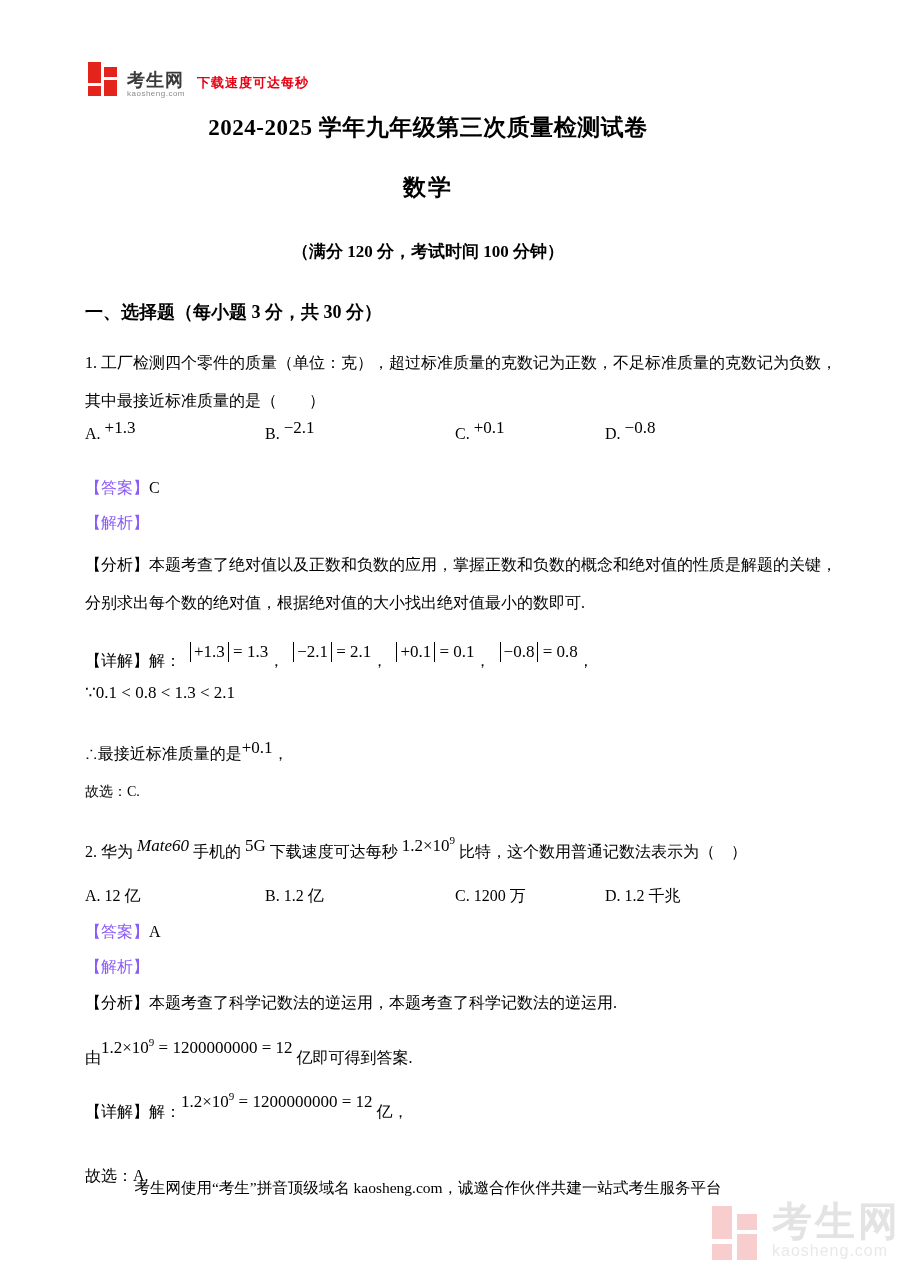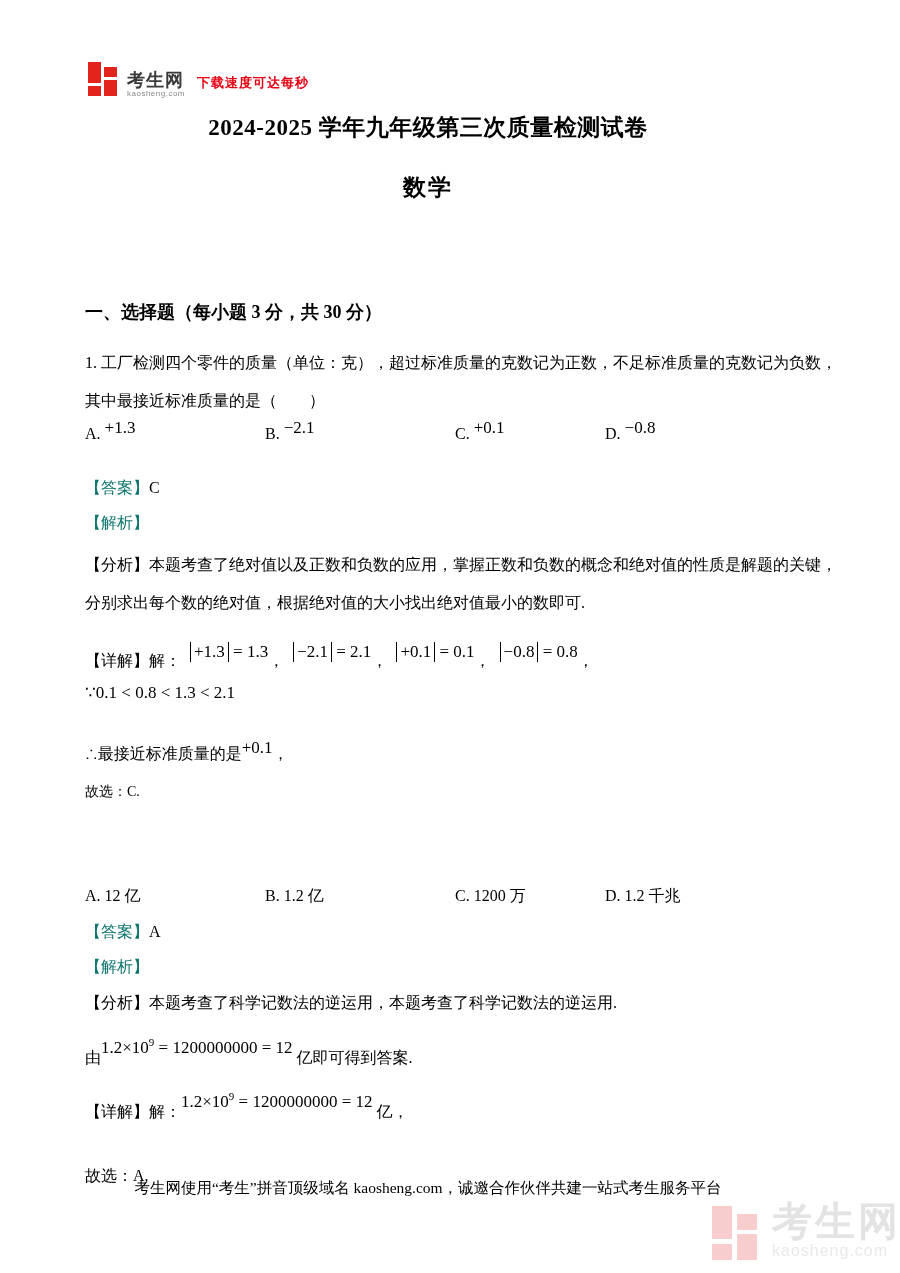--- a/index.html
+++ b/index.html
@@ -27,21 +27,21 @@
   .sec-heading{left:85px;top:300px;font-size:18px;font-weight:bold;}
   
   .body-text{font-size:16px;line-height:38px;}
   .q1-stem{left:85px;top:344px;width:778px;}
   .opt-row span.olabel{font-size:16px;}
   .m{font-size:17px;position:relative;top:-6px;}
   .mi{font-style:italic;}
   sup{font-size:11px;}
   .q1-options{top:424px;}
   .oA{left:85px;} .oB{left:265px;} .oC{left:455px;} .oD{left:605px;}
-  .blue{color:#0f766e;}
+  .blue{color:#8b5cf6;}
   .q1-answer{left:85px;top:478px;font-size:16px;}
   .q1-jiexi{left:85px;top:513px;font-size:16px;}
   .q1-fenxi{left:85px;top:546px;width:785px;}
   .q1-xiangjie{left:85px;top:651px;font-size:16px;}
   .feq{position:relative;top:-9px;font-size:17px;margin-left:9px;}
   .absv{display:inline-block;border-left:1.5px solid #000;border-right:1.5px solid #000;padding:0 3px;}
   .q1-because{left:85px;top:682px;font-size:17px;}
   .q1-therefore{left:85px;top:744px;font-size:16px;}
   .q1-guxuan{left:85px;top:783px;font-size:14px;text-align:center;}
   .q2-stem{left:85px;top:840px;font-size:16px;width:790px;}
@@ -79,20 +79,21 @@
     </div>
     <div>
       <div class="logo-name">考生网</div>
       <div class="logo-domain">kaosheng.com</div>
     </div>
     <div class="logo-tagline">下载速度可达每秒</div>
   </div>
 
   <div class="abs centered doc-title">2024-2025 学年九年级第三次质量检测试卷</div>
   <div class="abs centered doc-subject">数学</div>
+  <div class="abs centered doc-info">（满分 120 分，考试时间 100 分钟）</div>
 
   <div class="abs sec-heading">一、选择题（每小题 3 分，共 30 分）</div>
 
   <div class="abs body-text q1-stem">
     <span>1. 工厂检测四个零件的质量（单位：克），超过标准质量的克数记为正数，不足标准质量的克数记为负数，</span><br>
     <span>其中最接近标准质量的是（　　）</span>
   </div>
 
   <div class="abs opt-row q1-options oA">
     <span class="olabel">A.</span>
@@ -128,20 +129,29 @@
   <div class="abs q1-because">
     <span>∵</span><span>0.1 &lt; 0.8 &lt; 1.3 &lt; 2.1</span>
   </div>
 
   <div class="abs q1-therefore">
     <span>∴最接近标准质量的是</span><span class="m">+0.1</span><span>，</span>
   </div>
 
   <div class="abs q1-guxuan">故选：C.</div>
 
+  <div class="abs q2-stem">
+    <span>2. 华为</span>
+    <span class="m mi">Mate60</span>
+    <span>手机的</span>
+    <span class="m">5G</span>
+    <span>下载速度可达每秒</span>
+    <span class="m"><span>1.2×10</span><sup>9</sup></span>
+    <span>比特，这个数用普通记数法表示为（　）</span>
+  </div>
 
   <div class="abs opt-row q2-options oA">
     <span class="olabel">A.</span>
     <span>12 亿</span>
   </div>
   <div class="abs opt-row q2-options oB">
     <span class="olabel">B.</span>
     <span>1.2 亿</span>
   </div>
   <div class="abs opt-row q2-options oC">

